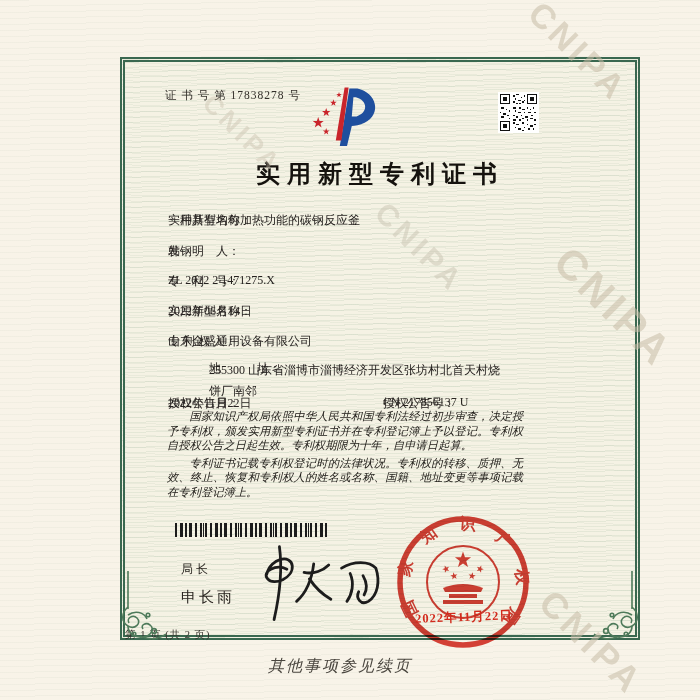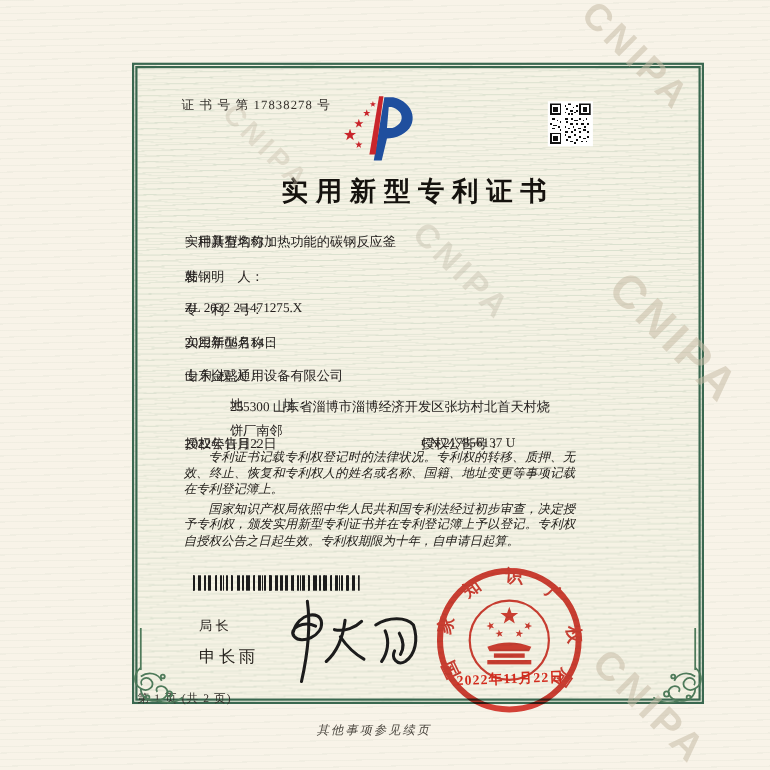--- a/index.html
+++ b/index.html
@@ -81,21 +81,21 @@
   }
 
   .page-number{left:0;right:0;top:566px;font-size:10.5px;color:#33302a;letter-spacing:1px;}
 
   .flourish{bottom:-6px;width:66px;height:70px;z-index:2;}
   .fl-left{left:-7px;}
   .fl-right{right:-7px;transform:scaleX(-1);}
 
   .continuation{
     position:absolute;left:120px;top:656px;width:440px;text-align:center;
-    font-size:11px;letter-spacing:2px;color:#4a463f;font-style:italic;
+    font-size:16px;letter-spacing:2px;color:#4a463f;font-style:italic;
   }
 </style>
 </head>
 <body>
 
 <div>
 
   <div class="watermark wm1">CNIPA</div>
   <div class="watermark wm2">CNIPA</div>
   <div class="watermark wm3">CNIPA</div>
@@ -171,22 +171,22 @@
     </div>
     <div class="row r7">
       <span class="label">授权公告日：</span>
         <span class="value">2022年11月22日</span>
       <span class="grant-no">
         <span class="label2">授权公告号：</span><span style="position:static;">CN 217856137 U</span>
       </span>
     </div>
 
     <div class="paras">
+      <p>国家知识产权局依照中华人民共和国专利法经过初步审查，决定授予专利权，颁发实用新型专利证书并在专利登记簿上予以登记。专利权自授权公告之日起生效。专利权期限为十年，自申请日起算。</p>
       <p>专利证书记载专利权登记时的法律状况。专利权的转移、质押、无效、终止、恢复和专利权人的姓名或名称、国籍、地址变更等事项记载在专利登记簿上。</p>
-      <p>国家知识产权局依照中华人民共和国专利法经过初步审查，决定授予专利权，颁发实用新型专利证书并在专利登记簿上予以登记。专利权自授权公告之日起生效。专利权期限为十年，自申请日起算。</p>
     </div>
 
     <div class="barcode"></div>
 
     <div class="signer-title">局长</div>
     <div class="signer-name">申长雨</div>
 
     <svg class="signature" viewBox="0 0 140 80">
       <g fill="none" stroke="#1c1c1c" stroke-width="2.6" stroke-linecap="round">
         <path d="M22,34 C26,18 45,15 46,26 C47,37 29,45 23,38 C17,31 31,24 41,29"></path>

